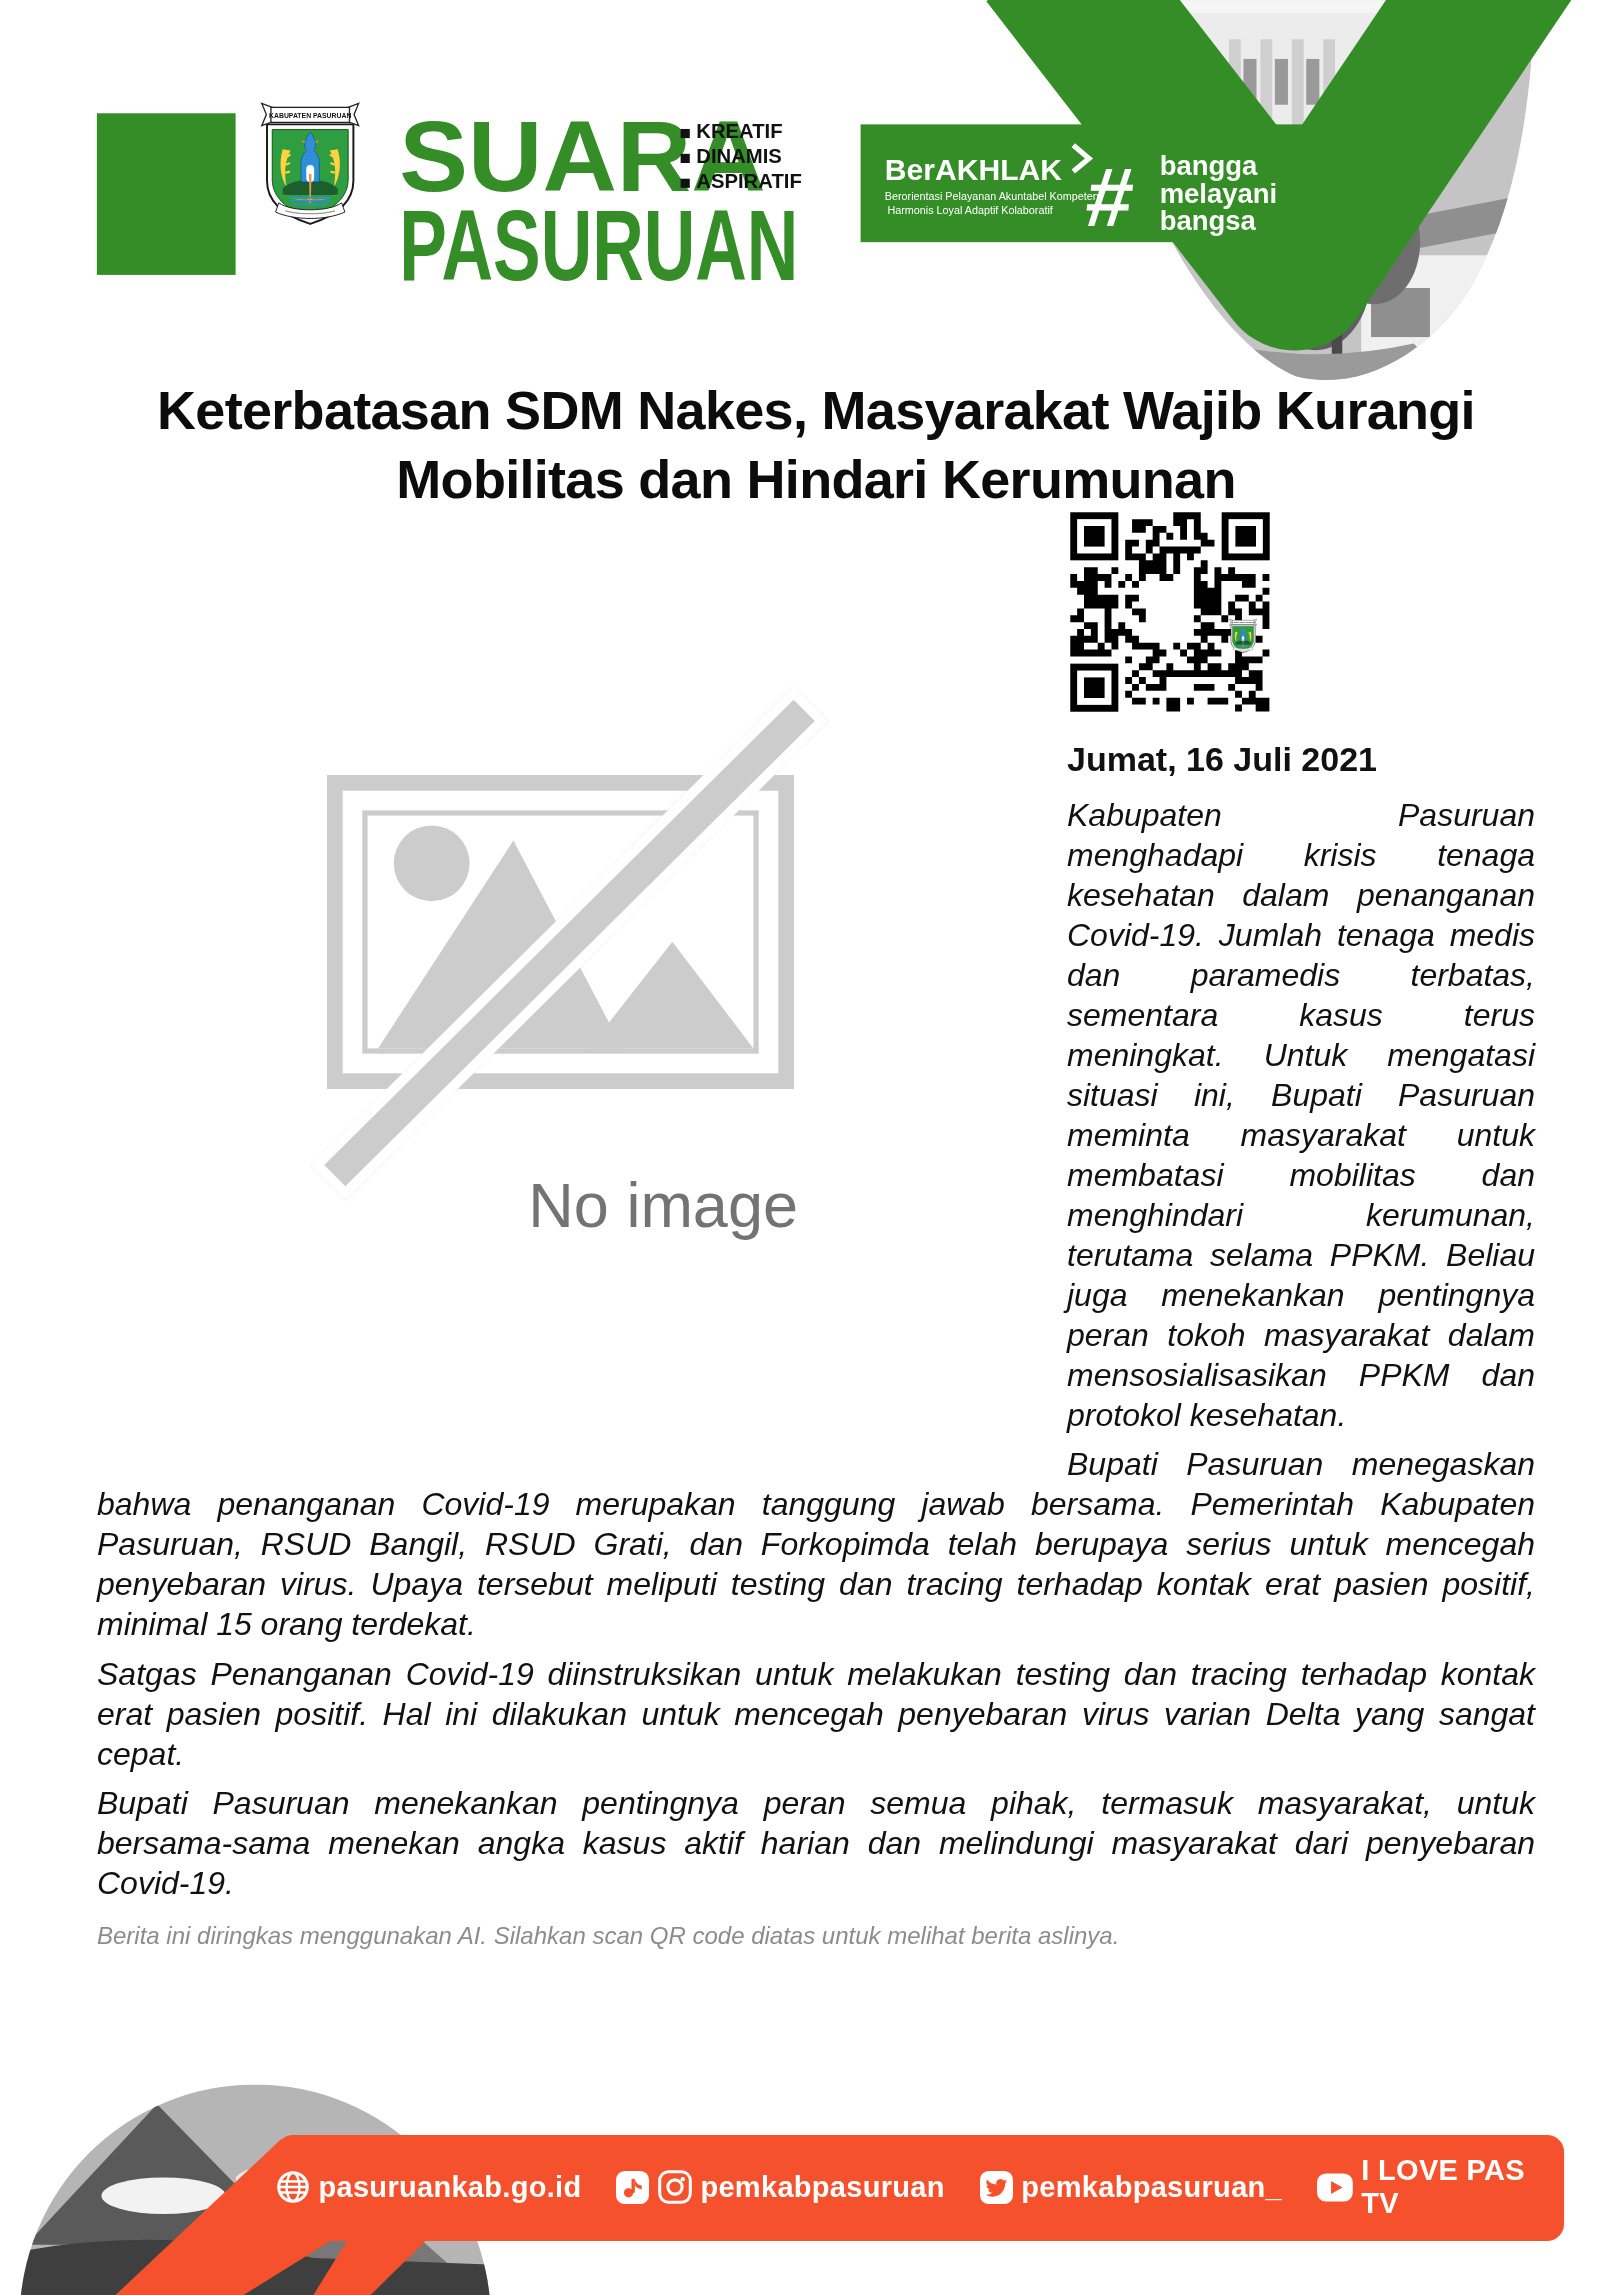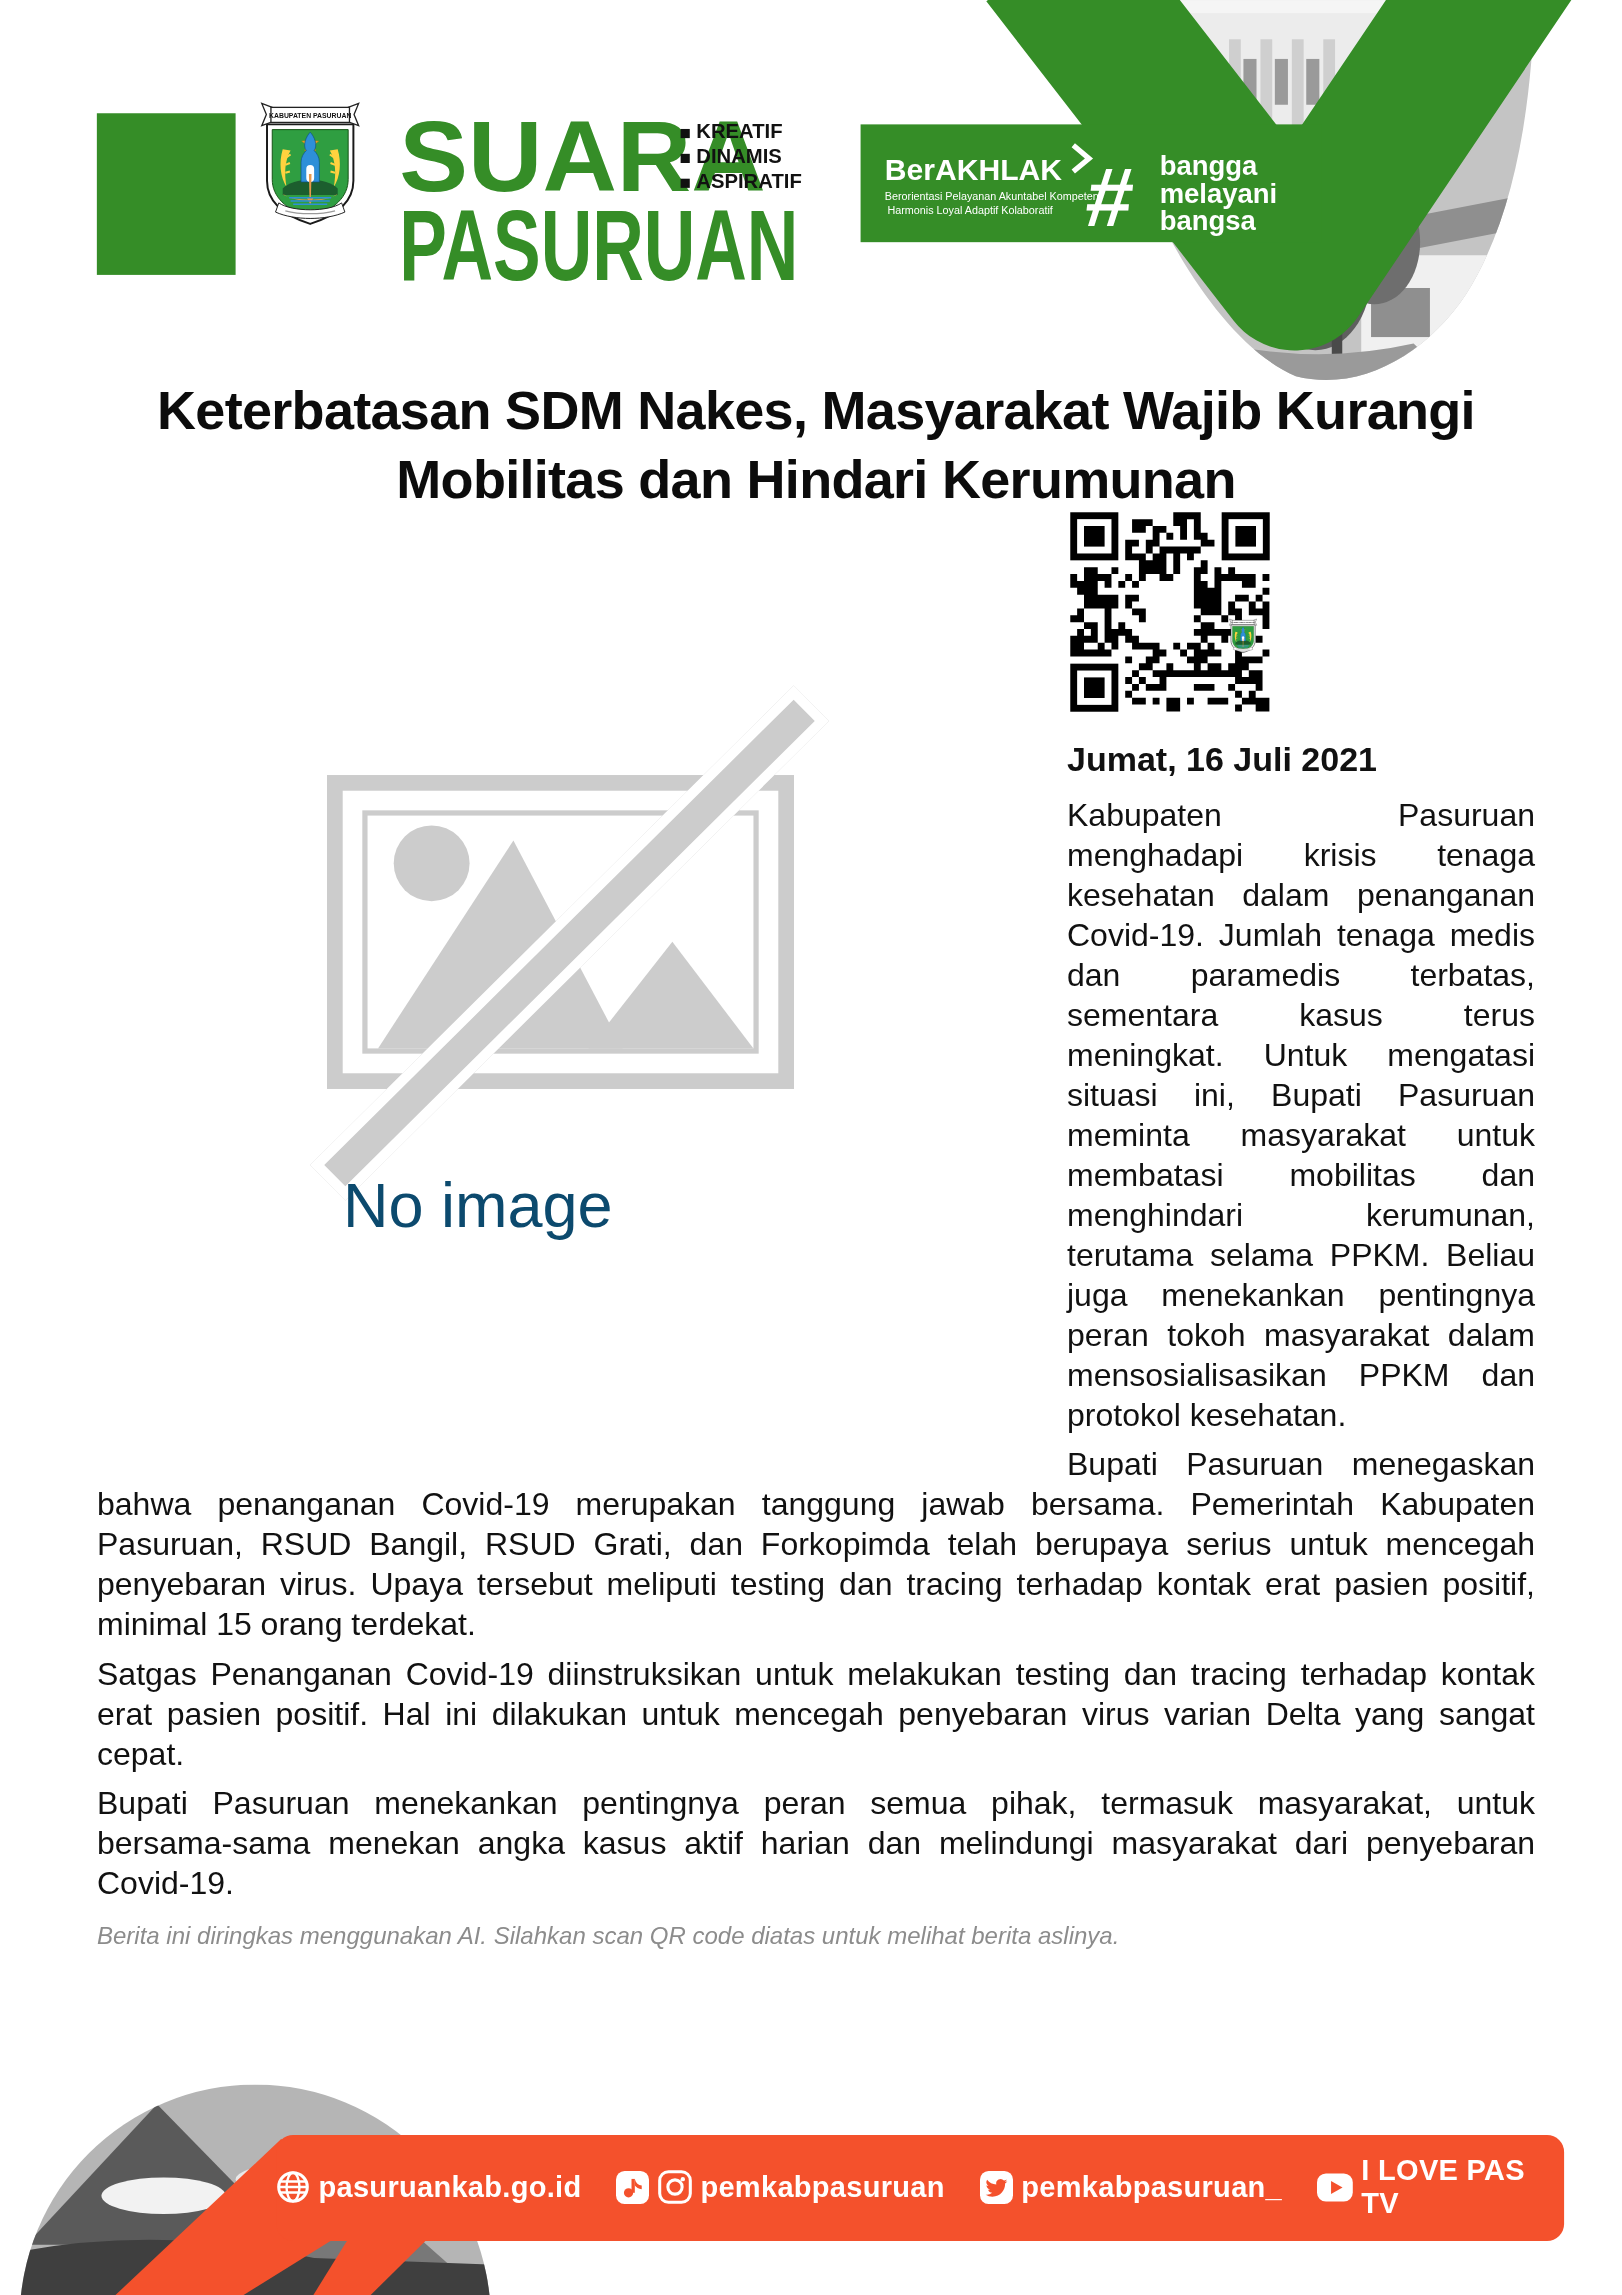--- a/index.html
+++ b/index.html
@@ -13,25 +13,25 @@
   
   .title{position:absolute;left:97px;top:330px;width:1438px;text-align:center;
          font-size:54px;line-height:69px;font-weight:bold;letter-spacing:-0.7px;color:#0c0c0c;margin-top:46px;}
 
   
   .article{position:absolute;left:97px;top:504px;width:1438px;font-size:32px;line-height:40px;}
   .noimg{float:left;width:970px;height:968px;position:relative;}
   .noimg-frame{position:absolute;left:230px;top:271px;}
   .noimg-slash{position:absolute;left:132px;top:414px;width:661px;height:30px;background:#cccccc;
                border:10.5px solid #ffffff;transform:rotate(-44.75deg);}
-  .noimg-label{position:absolute;left:246px;top:681px;width:467px;text-align:left;
-               font-size:63px;color:#0c4a6e;}
+  .noimg-label{position:absolute;left:234px;top:681px;width:467px;text-align:right;
+               font-size:63px;color:#737373;}
   .qr-box{display:block;margin:5.2px 0 26px 0;}
   .date{font-size:34px;line-height:37px;font-weight:bold;margin-bottom:17px;}
-  .article p{margin:0 0 9.2px 0;text-align:justify;}
+  .article p{margin:0 0 9.2px 0;text-align:justify;font-style:italic;}
   .footnote{margin-top:18.3px !important;font-size:24px;line-height:29px;font-style:italic;
             color:#8c8c8c;text-align:left !important;}
 
   
   #footer-svg{position:absolute;left:0;top:2055px;}
   .social-row{position:absolute;left:276px;top:2159px;width:1288px;height:56px;
               display:flex;align-items:center;justify-content:space-between;gap:35px;}
   .social-group{display:flex;align-items:center;gap:8.5px;}
   .social-label{font-size:29px;font-weight:bold;color:#ffffff;letter-spacing:0.3px;}
 </style>

